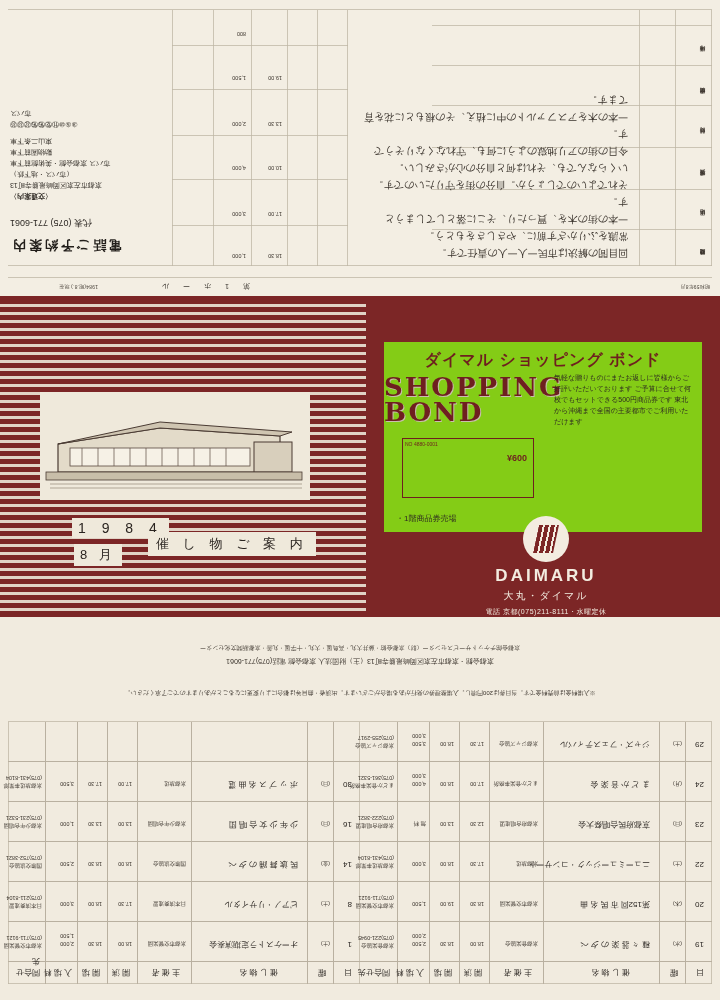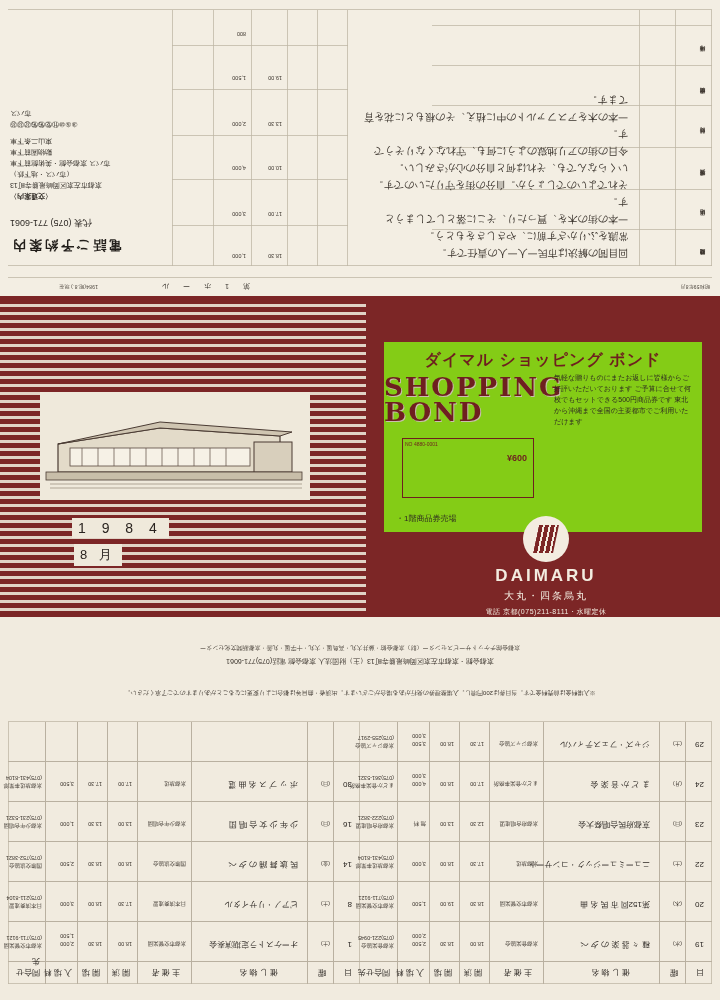--- a/index.html
+++ b/index.html
@@ -221,41 +221,42 @@
         <rect x="214" y="50" width="38" height="30" fill="#d8cfbc" stroke="#4a3b33" stroke-width="1"></rect>
         <rect x="6" y="80" width="256" height="8" fill="#c8bea9" stroke="#4a3b33" stroke-width=".8"></rect>
         <g stroke="#6b5a4c" stroke-width=".6" opacity=".8">
           <line x1="10" y1="92" x2="262" y2="92"></line>
             <line x1="10" y1="96" x2="262" y2="96"></line>
         </g>
       </svg>
 
       <div id="yearTxt">1 9 8 4</div>
       <div id="monthTxt">8 月</div>
+      <div id="eventTxt">催 し 物 ご 案 内</div>
     </div>
 
     <div id="bandRight">
       <div id="adCard">
         <div id="shopTitle">ダイマル ショッピング ボンド</div>
         <div id="shopBond">
           <div class="bondword">SHOPPING</div><br>
           <div class="bondword">BOND</div>
         </div>
         <div id="adbody">気軽な贈りものにまたお返しに皆様からご好評いただいております ご予算に合せて何枚でもセットできる500円商品券です 東北から沖縄まで全国の主要都市でご利用いただけます</div>
         <div id="cardmini">
           <span>NO 4880-0001</span>
           <span class="yen500">¥600</span>
         </div>
         <div id="adfoot">・1階商品券売場</div>
       </div>
 
       <div id="daimaru">
         <div id="dmlogo"></div>
         <div class="dmname">DAIMARU</div>
-        <div class="dmsub">大丸・四条烏丸</div>
+        <div class="dmsub">大丸・ダイマル</div>
         <div class="dmtel">電話 京都(075)211-8111・水曜定休</div>
       </div>
     </div>
   </div>
 
   <div id="lower">
 
     <div id="ltable">
 
       <div class="hline" style="left:0;top:0;width:704px;"></div>

